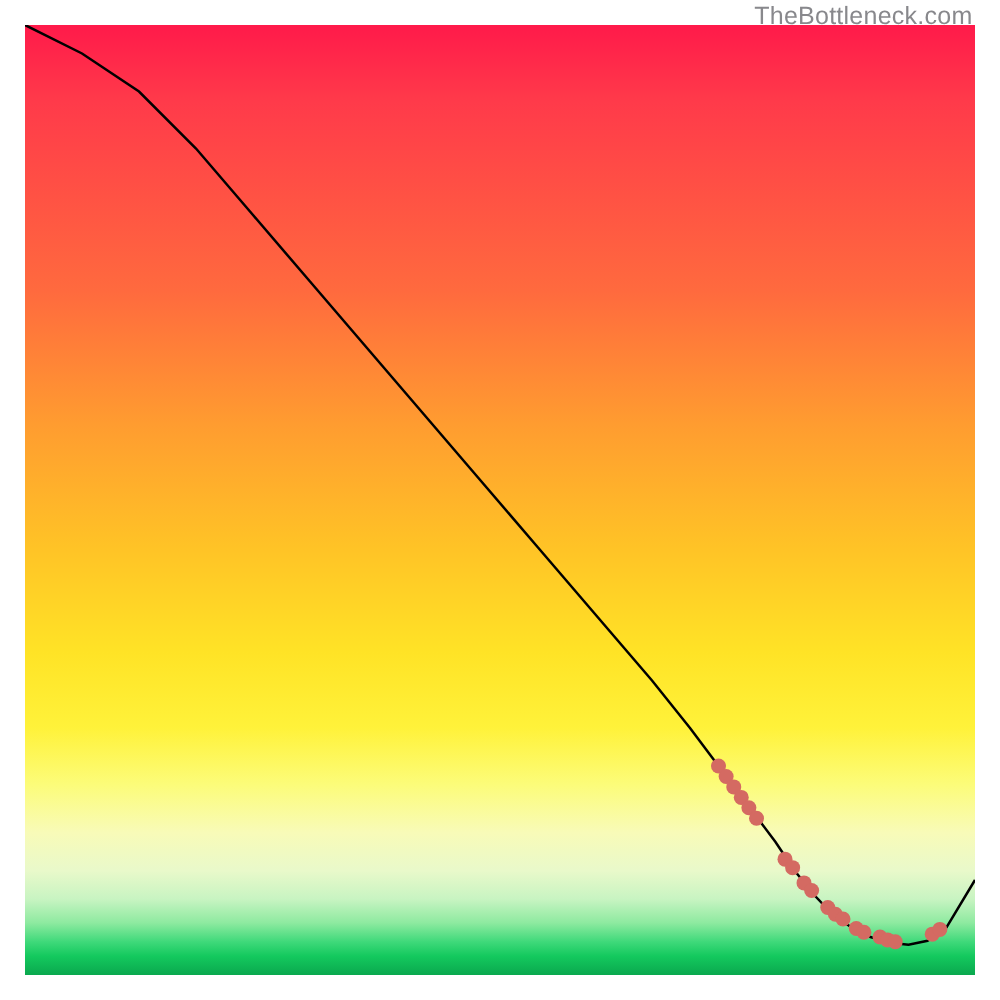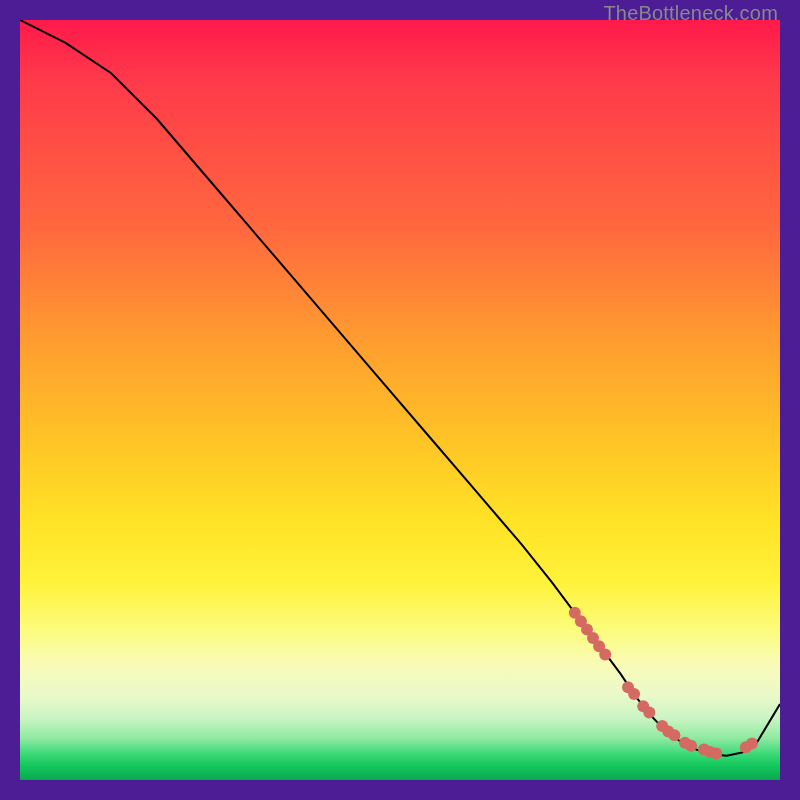--- a/index.html
+++ b/index.html
@@ -1,21 +1,21 @@
 <!DOCTYPE html>
 <html><head>
 <meta charset="utf-8">
 <style>
   * { margin: 0; padding: 0; box-sizing: border-box; }
   html, body { width: 800px; height: 800px; background: #000; overflow: hidden; }
   .frame {
     position: relative;
     width: 800px;
     height: 800px;
-    background: #4c1d95;
+    background: #ffffff;
   }
   .plot-area {
     position: absolute;
     left: 20px;
     top: 20px;
     width: 760px;
     height: 760px;
   }
   .gradient-bg {
     position: absolute;

